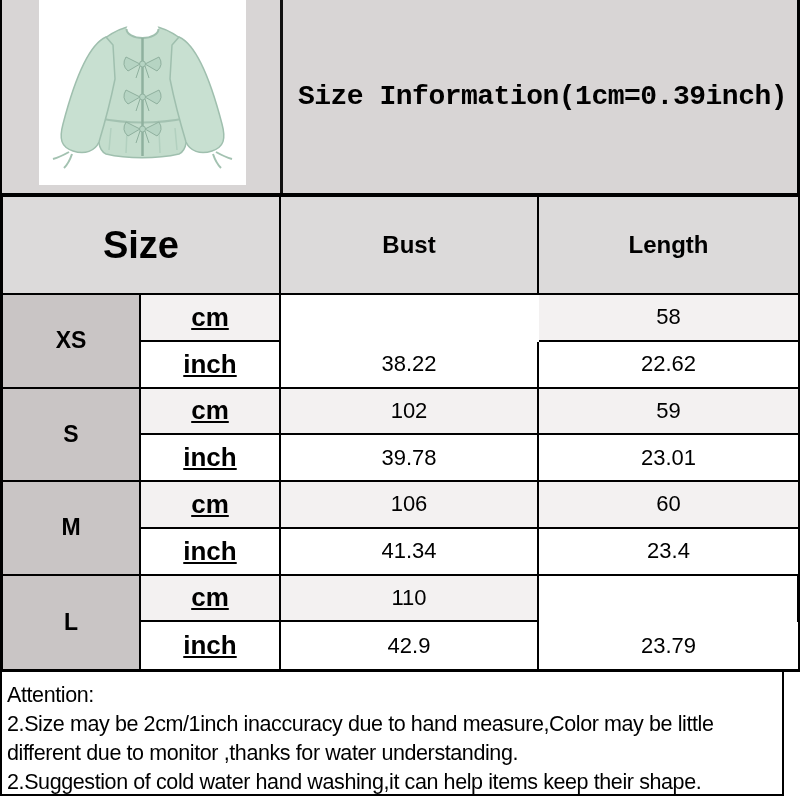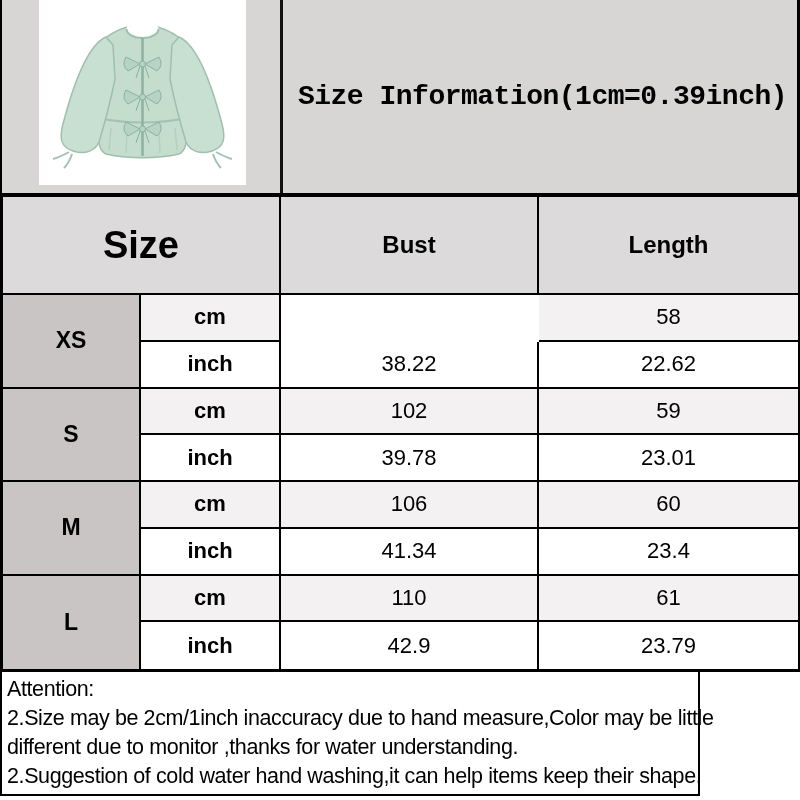--- a/index.html
+++ b/index.html
@@ -51,36 +51,36 @@
     display:flex;align-items:center;justify-content:center;
     box-sizing:border-box;
   }
   .cell.last-col{border-right:none;}
   .cell.last-row{border-bottom:none;}
   .hdr{background:#dcdada;font-weight:bold;}
   .hdr-size{grid-column:1 / 3;grid-row:1;font-size:38px;}
   .hdr-bust{grid-column:3;grid-row:1;font-size:24px;}
   .hdr-length{grid-column:4;grid-row:1;font-size:24px;}
   .size-label{background:#c9c5c5;font-weight:bold;font-size:23px;grid-column:1;}
-  .unit{font-weight:bold;font-size:22px;grid-column:2;}
+  .unit{font-weight:bold;font-size:26px;grid-column:2;text-decoration:underline;}
   .val-bust{grid-column:3;font-size:22px;}
   .val-length{grid-column:4;font-size:22px;}
   .row-cm{background:#f3f1f1;}
   .row-inch{background:#ffffff;}
   .g2{grid-row:2;} .g3{grid-row:3;} .g4{grid-row:4;} .g5{grid-row:5;}
   .g6{grid-row:6;} .g7{grid-row:7;} .g8{grid-row:8;} .g9{grid-row:9;}
   .rs2{grid-row:2 / span 2;} .rs4{grid-row:4 / span 2;}
   .rs6{grid-row:6 / span 2;} .rs8{grid-row:8 / span 2;}
 
   
   .attention{
-    position:absolute;top:670px;left:0;width:700px;height:126px;
+    position:absolute;top:670px;left:0;width:784px;height:126px;
     border:2px solid #000;box-sizing:border-box;
     background:#fff;
-    padding:3px 0 0 5px;
+    padding:9px 0 0 5px;
     font-size:21.5px;letter-spacing:-0.4px;
     line-height:29px;
   }
   .attention div{white-space:nowrap;}
 </style>
 </head>
 <body>
 
 <div class="page">
 
@@ -159,21 +159,20 @@
     <div class="cell unit row-cm g6">cm</div>
     <div class="cell val-bust row-cm g6">106</div>
     <div class="cell val-length row-cm g6 last-col">60</div>
     <div class="cell unit row-inch g7">inch</div>
     <div class="cell val-bust row-inch g7">41.34</div>
     <div class="cell val-length row-inch g7 last-col">23.4</div>
 
     <div class="cell size-label rs8 last-row">L</div>
     <div class="cell unit row-cm g8">cm</div>
     <div class="cell val-bust row-cm g8">110</div>
-    <div class="cell val-length row-cm g8 last-col">61</div>
     <div class="cell unit row-inch g9 last-row">inch</div>
     <div class="cell val-bust row-inch g9 last-row">42.9</div>
     <div class="cell val-length row-inch g9 last-col last-row">23.79</div>
   </div>
 
   <div class="attention">
     <div>Attention:</div>
     <div>2.Size may be 2cm/1inch inaccuracy due to hand measure,Color may be little</div>
     <div>different due to monitor ,thanks for water understanding.</div>
     <div>2.Suggestion of cold water hand washing,it can help items keep their shape.</div>

